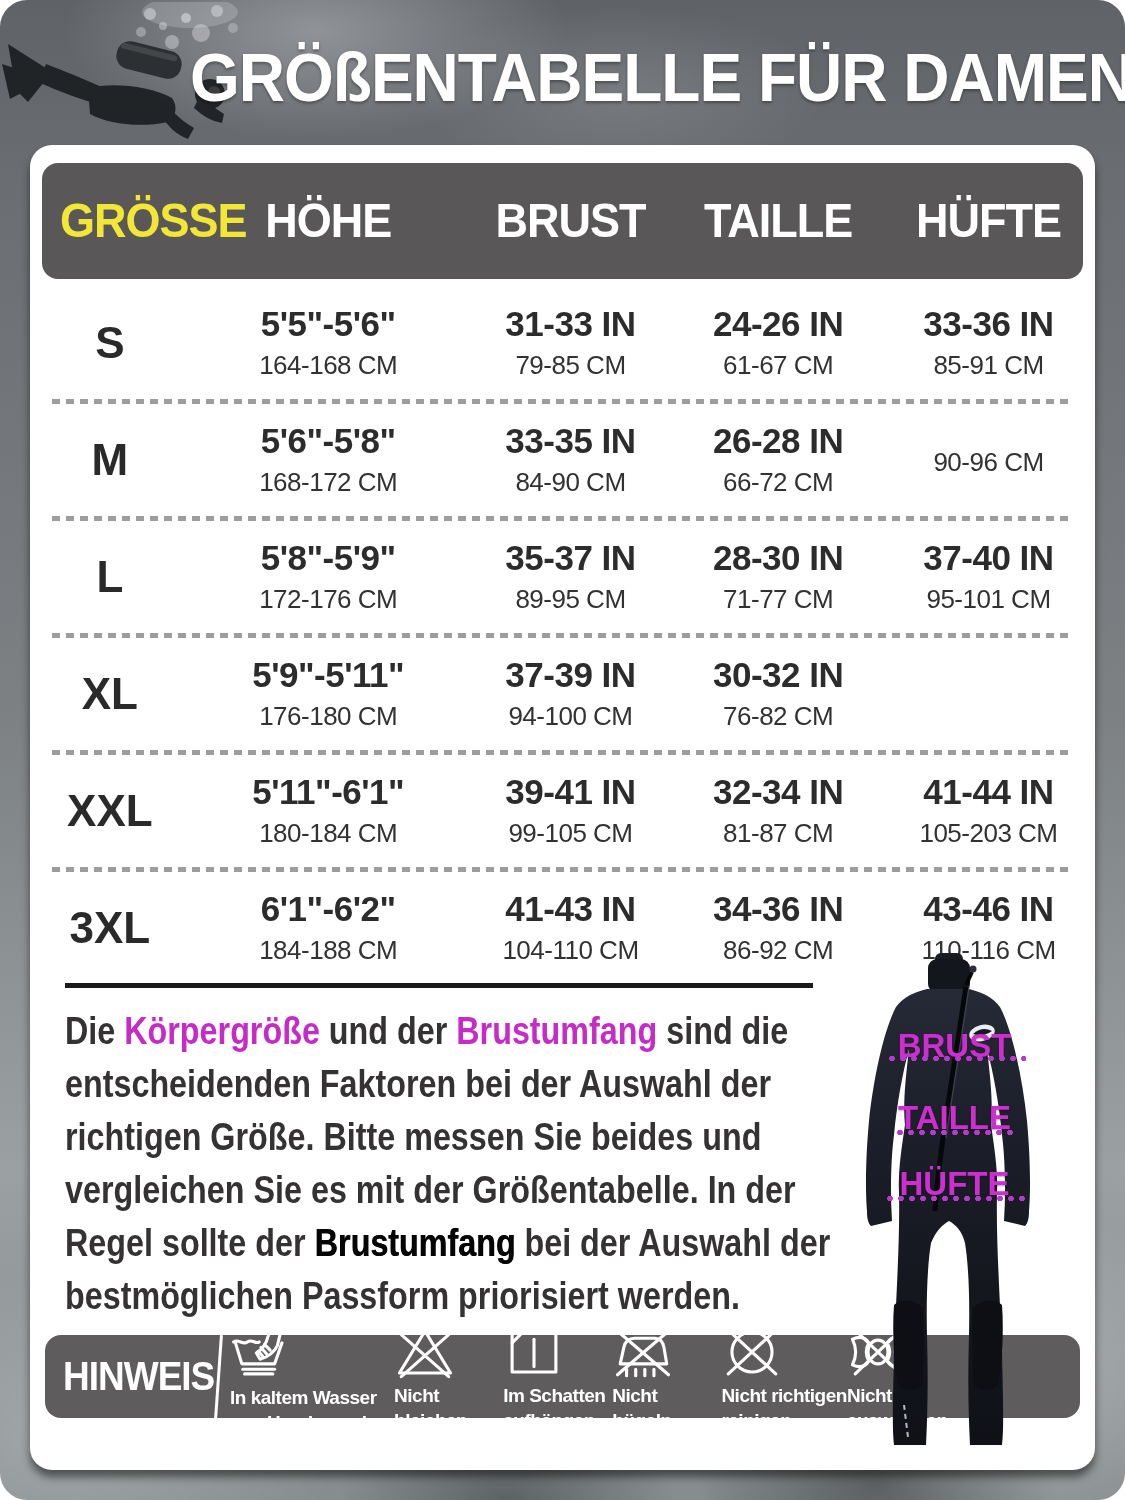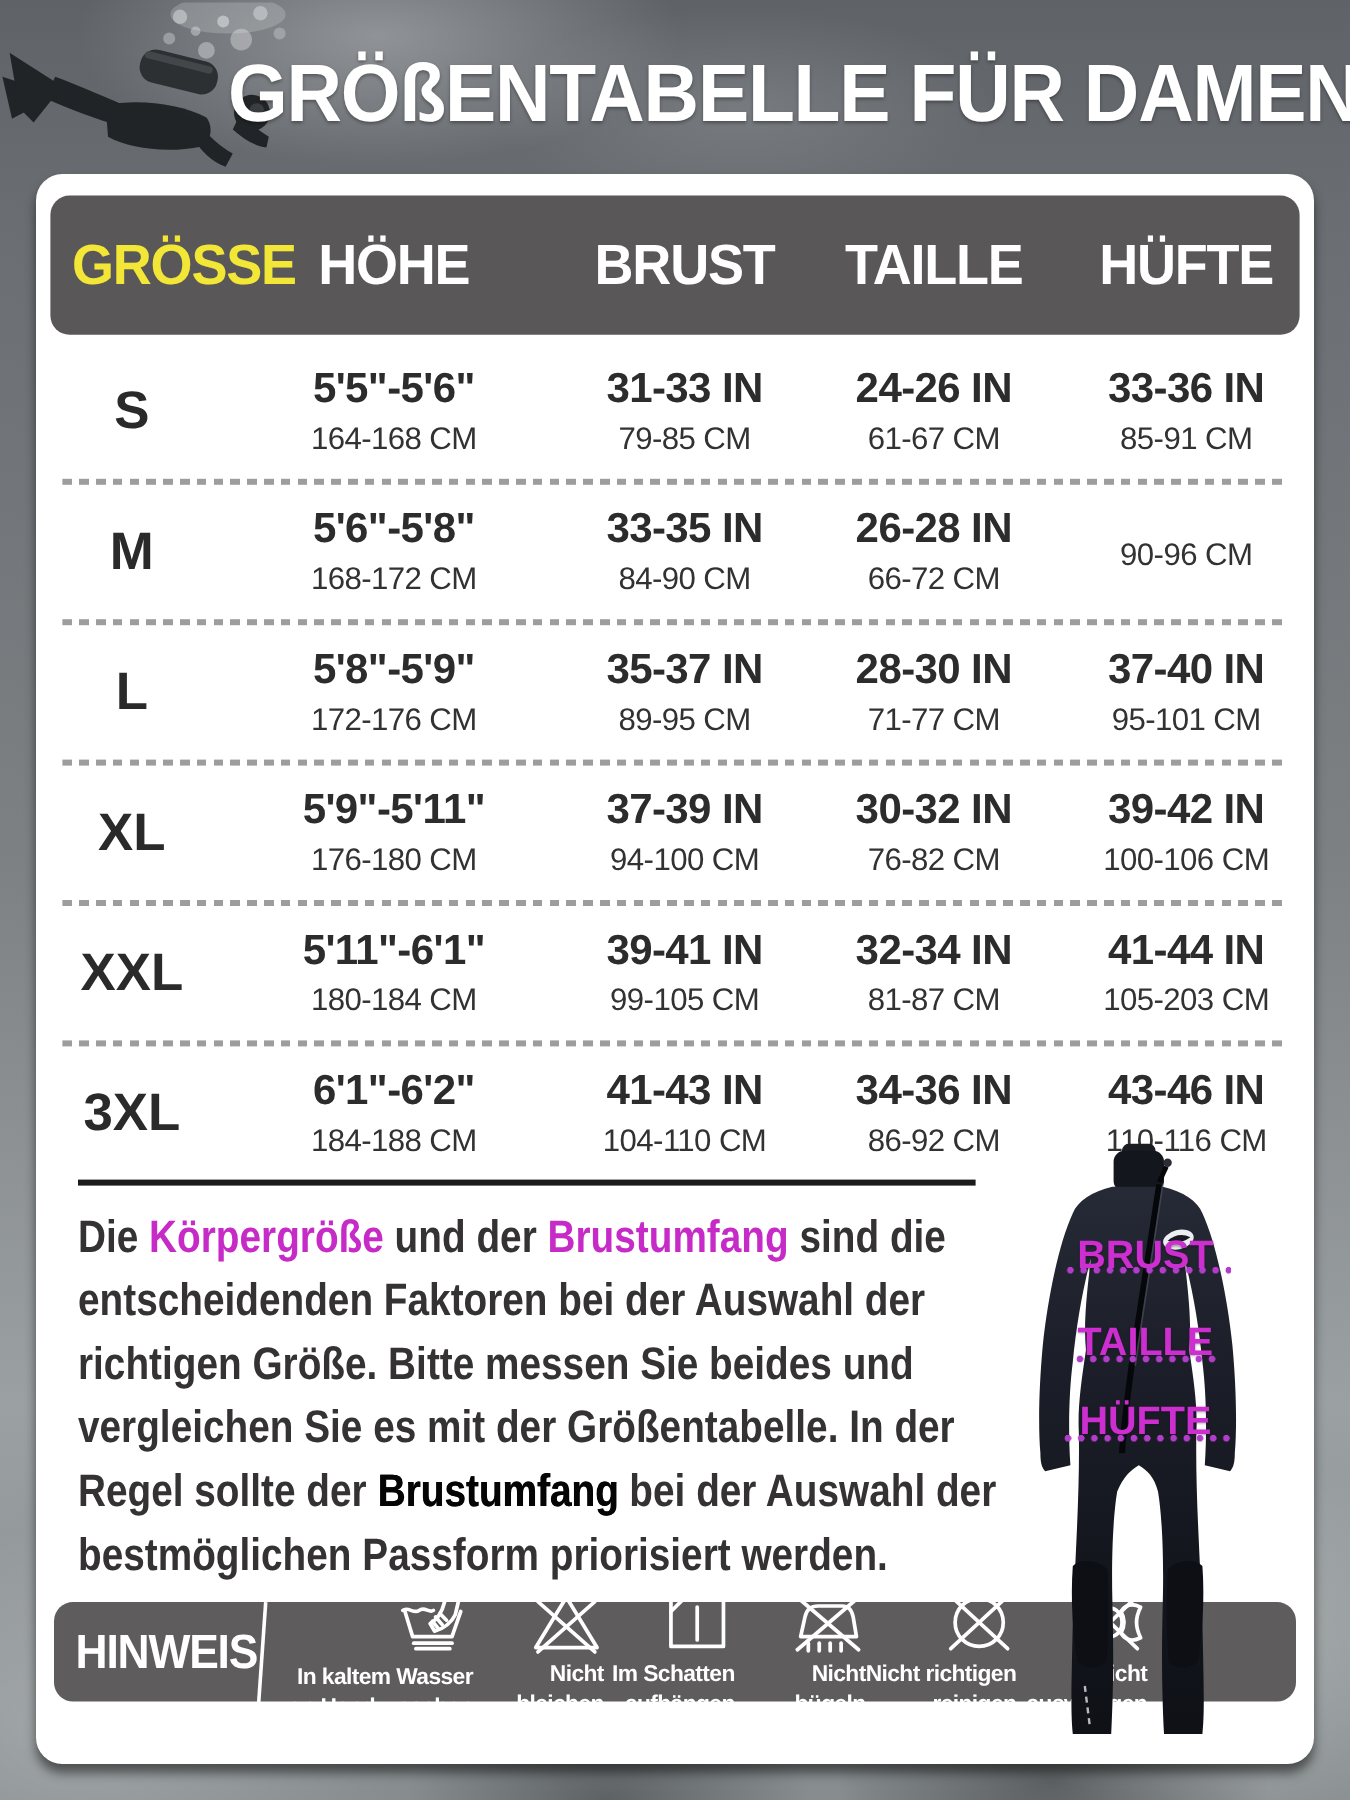--- a/index.html
+++ b/index.html
@@ -5,21 +5,21 @@
   html,body{margin:0;padding:0;}
   body{font-family:"Liberation Sans","DejaVu Sans",sans-serif;}
   .stage{position:relative;width:1125px;height:1500px;overflow:hidden;
     background:
       radial-gradient(420px 180px at 28% 2%, rgba(255,255,255,.30), transparent 60%),
       radial-gradient(300px 120px at 55% 6%, rgba(255,255,255,.12), transparent 70%),
       radial-gradient(500px 300px at 85% 92%, rgba(255,255,255,.28), transparent 60%),
       radial-gradient(420px 260px at 6% 96%, rgba(255,255,255,.20), transparent 65%),
       radial-gradient(300px 160px at 78% 99%, rgba(25,27,29,.55), transparent 60%),
       radial-gradient(260px 140px at 45% 100%, rgba(30,32,34,.40), transparent 65%),
-      linear-gradient(180deg,#5f6368 0%,#6a6e72 12%,#7d8184 48%,#9ba0a2 78%,#878d8f 100%);}
+      linear-gradient(180deg,#5f6368 0%,#6a6e72 12%,#7d8184 48%,#9ba0a2 78%,#878d8f 100%); border-radius: 27px;}
   
   .page-title{position:absolute;left:190px;top:38px;width:915px;text-align:center;
     color:#ffffff;font-size:64px;font-weight:bold;letter-spacing:-1px;
     text-shadow:0 2px 3px rgba(0,0,0,.35);white-space:nowrap;transform:scaleY(1.06);transform-origin:top center;}
   .diver{position:absolute;left:0;top:2px;width:265px;height:155px;}
   
   .card{position:absolute;left:30px;top:145px;width:1065px;height:1325px;background:#ffffff;
     border-radius:22px;box-shadow:0 7px 9px rgba(0,0,0,.5);}
   
   .thead-bar{position:absolute;left:12px;top:18px;width:1041px;height:116px;background:#595757;border-radius:16px;}
@@ -53,21 +53,21 @@
   .lbl-brust{top:74px;}  .line-brust{top:102px;left:46px;width:138px;}
   .lbl-taille{top:146px;} .line-taille{top:176px;left:54px;width:122px;}
   .lbl-huefte{top:212px;} .line-huefte{top:242px;left:44px;width:142px;}
   
   .care-panel{position:absolute;left:15px;top:1190px;width:1035px;height:83px;background:#5e5c5c;
     border-radius:16px;display:flex;align-items:center;z-index:4;}
   .care-heading{width:152px;padding-left:18px;color:#fff;font-size:37px;font-weight:bold;
     letter-spacing:-1px;transform:scaleY(1.08);}
   .care-divider{width:3px;height:84px;background:#fff;transform:rotate(4deg);margin:0 10px 0 2px;}
   .care-items{display:flex;width:726px;}
-  .care-item{flex:1;display:flex;flex-direction:column;align-items:flex-end;justify-content:center;}
+  .care-item{flex:1;display:flex;flex-direction:column;align-items:flex-start;justify-content:center;}
   .care-item svg{display:block;}
   .care-label{color:#fff;font-size:19px;font-weight:bold;line-height:21px;letter-spacing:-0.5px;
     text-align:center;white-space:nowrap;margin-top:4px;}
   .icon-stroke{stroke:#fff;stroke-width:3.4;fill:none;stroke-linecap:round;stroke-linejoin:round;}
 </style>
 </head>
 <body>
 
 <div class="stage">
 
@@ -186,24 +186,20 @@
             <div class="vin">5'9"-5'11"</div>
             <div class="vcm">176-180 CM</div>
           </div>
         <div class="cell">
             <div class="vin">37-39 IN</div>
             <div class="vcm">94-100 CM</div>
           </div>
         <div class="cell">
             <div class="vin">30-32 IN</div>
             <div class="vcm">76-82 CM</div>
-          </div>
-        <div class="cell">
-            <div class="vin">39-42 IN</div>
-            <div class="vcm">100-106 CM</div>
           </div>
       </div>
       <div class="sep"></div>
 
       <div class="trow">
         <div class="cell">
             <div class="sz">XXL</div>
           </div>
         <div class="cell">
             <div class="vin">5'11"-6'1"</div>

